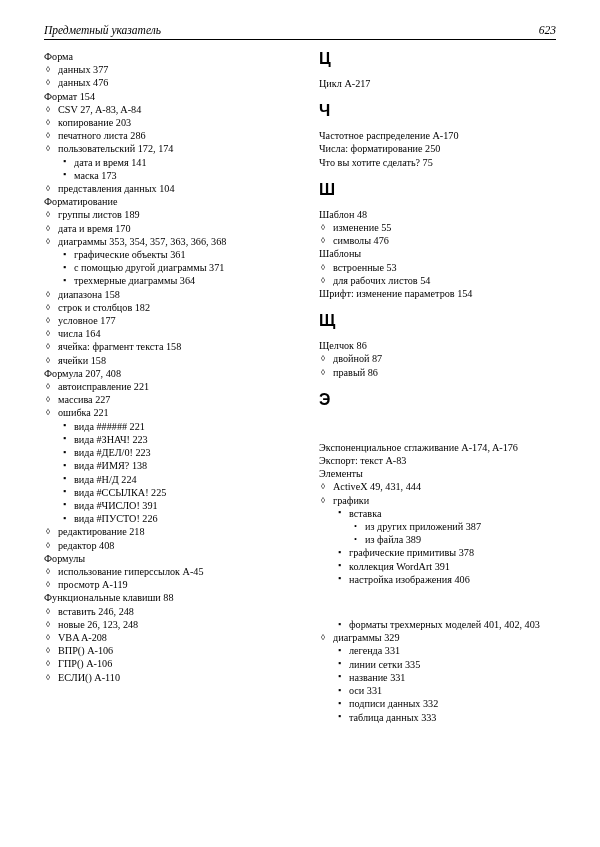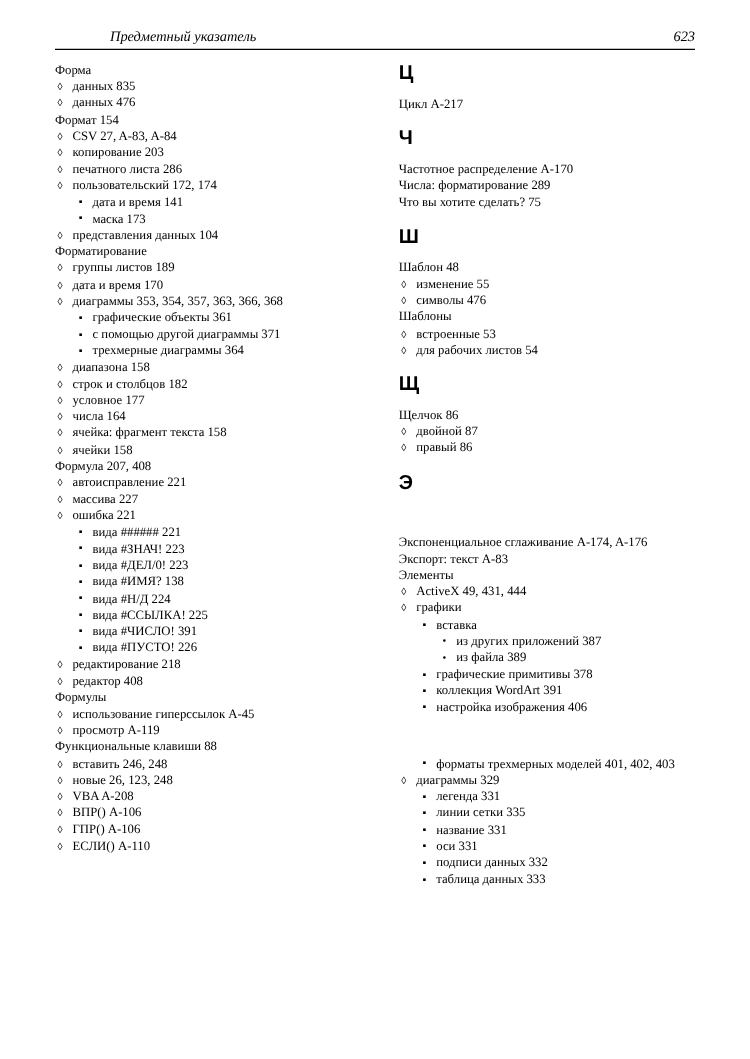--- a/index.html
+++ b/index.html
@@ -22,21 +22,20 @@
     box-sizing: border-box;
     padding: 24px 44px 20px 44px;
   }
   .header {
     display: flex;
     align-items: baseline;
     justify-content: space-between;
     font-style: italic;
     font-size: 11.5px;
     padding-bottom: 3px;
-    margin-left: 44px;
   }
   .header-title { font-style: italic; }
   .header-page { font-style: italic; font-weight: normal; }
   .header-rule {
     border-bottom: 1px solid #000;
     margin-bottom: 10px;
   }
   .columns {
     display: flex;
     gap: 38px;
@@ -93,21 +92,21 @@
 
   <div class="header">
     <div class="header-title">Предметный указатель</div>
     <div class="header-page">623</div>
   </div>
   <div class="header-rule"></div>
 
   <div class="columns">
     <div class="col" id="col-left">
         <div class="entry lvl0"><span>Форма</span></div>
-        <div class="entry lvl1"><span class="mk">◊</span><span>данных 835</span></div>
+        <div class="entry lvl1"><span class="mk">◊</span><span>данных 377</span></div>
         <div class="entry lvl1"><span class="mk">◊</span><span>данных 476</span></div>
         <div class="entry lvl0"><span>Формат 154</span></div>
         <div class="entry lvl1"><span class="mk">◊</span><span>CSV 27, A-83, A-84</span></div>
         <div class="entry lvl1"><span class="mk">◊</span><span>копирование 203</span></div>
         <div class="entry lvl1"><span class="mk">◊</span><span>печатного листа 286</span></div>
         <div class="entry lvl1"><span class="mk">◊</span><span>пользовательский 172, 174</span></div>
         <div class="entry lvl2"><span class="mk">▪</span><span>дата и время 141</span></div>
         <div class="entry lvl2"><span class="mk">▪</span><span>маска 173</span></div>
         <div class="entry lvl1"><span class="mk">◊</span><span>представления данных 104</span></div>
         <div class="entry lvl0"><span>Форматирование</span></div>
@@ -146,29 +145,30 @@
         <div class="entry lvl1"><span class="mk">◊</span><span>VBA A-208</span></div>
         <div class="entry lvl1"><span class="mk">◊</span><span>ВПР() A-106</span></div>
         <div class="entry lvl1"><span class="mk">◊</span><span>ГПР() A-106</span></div>
         <div class="entry lvl1"><span class="mk">◊</span><span>ЕСЛИ() A-110</span></div>
       </div>
     <div class="col" id="col-right">
         <div class="letter letter-first">Ц</div>
         <div class="entry lvl0"><span>Цикл A-217</span></div>
         <div class="letter">Ч</div>
         <div class="entry lvl0"><span>Частотное распределение A-170</span></div>
-        <div class="entry lvl0"><span>Числа: форматирование 289</span></div>
+        <div class="entry lvl0"><span>Числа: форматирование 250</span></div>
         <div class="entry lvl0"><span>Что вы хотите сделать? 75</span></div>
         <div class="letter">Ш</div>
         <div class="entry lvl0"><span>Шаблон 48</span></div>
         <div class="entry lvl1"><span class="mk">◊</span><span>изменение 55</span></div>
         <div class="entry lvl1"><span class="mk">◊</span><span>символы 476</span></div>
         <div class="entry lvl0"><span>Шаблоны</span></div>
         <div class="entry lvl1"><span class="mk">◊</span><span>встроенные 53</span></div>
         <div class="entry lvl1"><span class="mk">◊</span><span>для рабочих листов 54</span></div>
+        <div class="entry lvl0"><span>Шрифт: изменение параметров 154</span></div>
         <div class="letter">Щ</div>
         <div class="entry lvl0"><span>Щелчок 86</span></div>
         <div class="entry lvl1"><span class="mk">◊</span><span>двойной 87</span></div>
         <div class="entry lvl1"><span class="mk">◊</span><span>правый 86</span></div>
         <div class="letter">Э</div>
         <div class="entry lvl0 wrapline"><span>Экспоненциальное сглаживание A-174, A-176</span></div>
         <div class="entry lvl0"><span>Экспорт: текст A-83</span></div>
         <div class="entry lvl0"><span>Элементы</span></div>
         <div class="entry lvl1"><span class="mk">◊</span><span>ActiveX 49, 431, 444</span></div>
         <div class="entry lvl1"><span class="mk">◊</span><span>графики</span></div>

